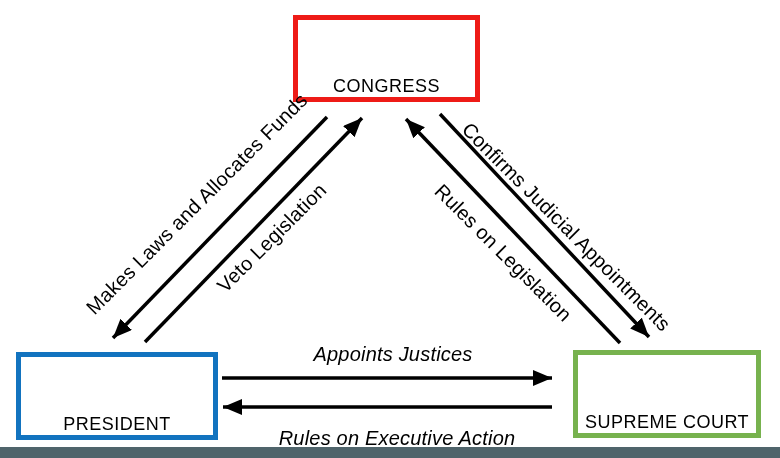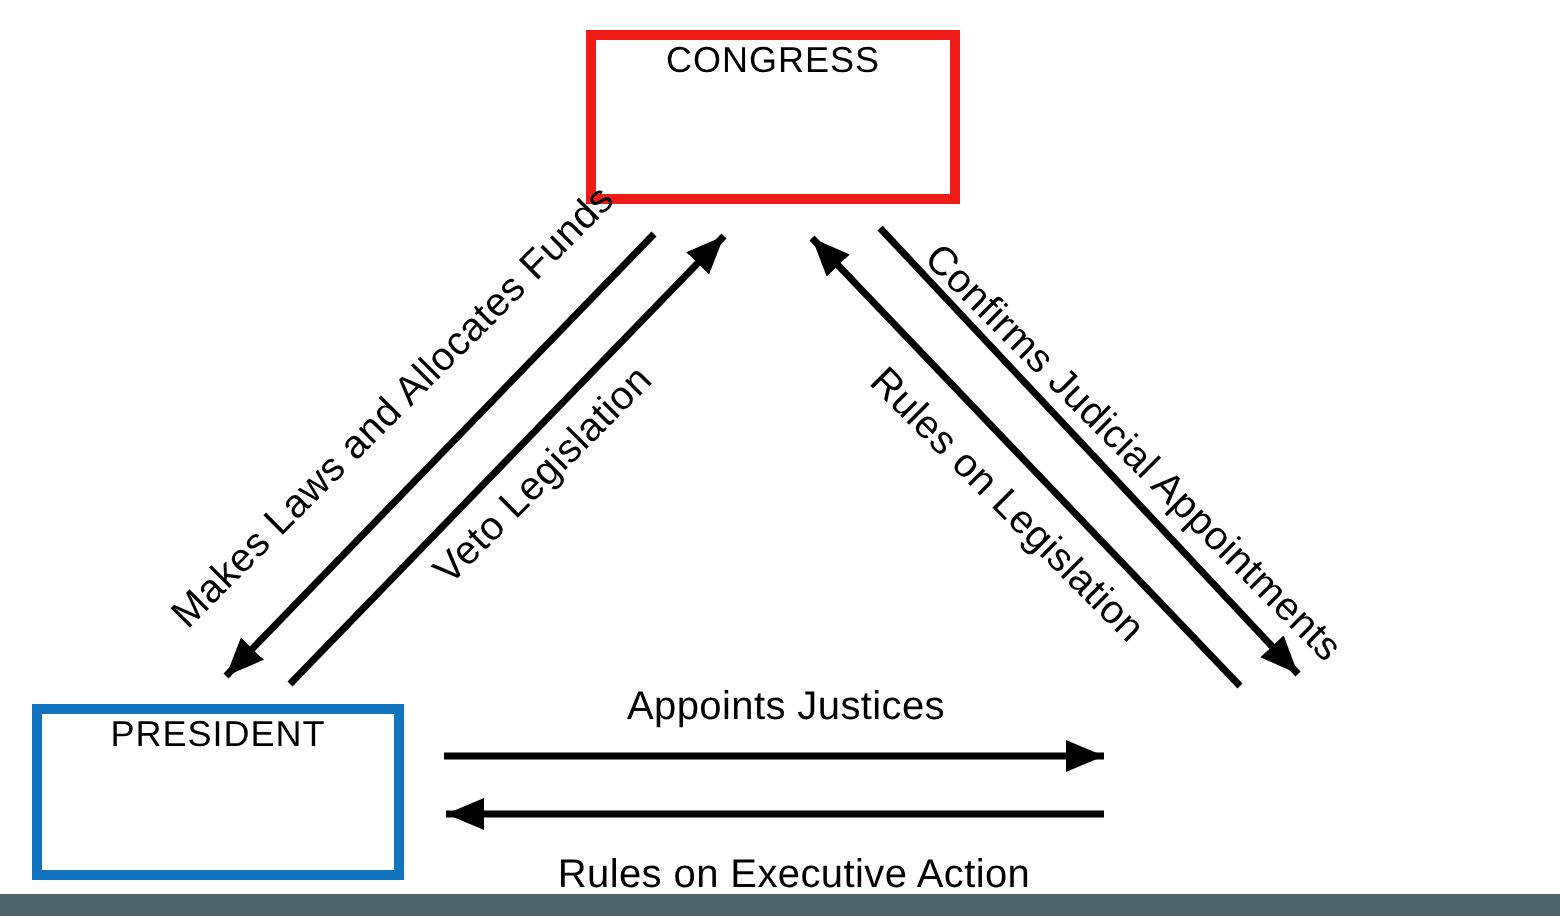--- a/index.html
+++ b/index.html
@@ -13,47 +13,47 @@
     position: relative;
     width: 780px; height: 458px;
     background: #ffffff;
     overflow: hidden;
   }
   svg.arrows { position: absolute; left: 0; top: 0; }
   .node {
     position: absolute;
     box-sizing: border-box;
     background: #ffffff;
-    display: flex; align-items: flex-start; justify-content: center;
+    display: flex; align-items: flex-end; justify-content: center;
     font-size: 18px;
     letter-spacing: 0.5px;
     color: #000;
   }
   .node-congress {
     left: 293px; top: 15px; width: 187px; height: 87px;
     border: 5px solid #ee1b17;
   }
   .node-president {
-    left: 16px; top: 352px; width: 186px; height: 88px;
+    left: 16px; top: 352px; width: 202px; height: 88px;
     border: 5px solid #1273bf;
   }
   .node-supreme {
     left: 573px; top: 350px; width: 188px; height: 88px;
     border: 5px solid #77b24e;
   }
   .edge-label {
     position: absolute;
     white-space: nowrap;
     font-size: 20px;
     color: #000;
     letter-spacing: 0.2px;
   }
   .rot-left  { transform: translate(-50%, -50%) rotate(-45deg); }
   .rot-right { transform: translate(-50%, -50%) rotate(45deg); }
-  .horiz     { transform: translate(-50%, -50%); }
+  .horiz     { transform: translate(-50%, -50%); font-style: italic; }
   .lbl-makes-laws        { left: 197px; top: 204px; }
   .lbl-veto              { left: 272px; top: 238px; }
   .lbl-rules-legislation { left: 503px; top: 253px; }
   .lbl-confirms          { left: 566px; top: 227px; }
   .lbl-appoints          { left: 393px; top: 354px; }
   .lbl-rules-executive   { left: 397px; top: 438px; }
   .bottom-bar {
     position: absolute;
     left: 0; bottom: 0;
     width: 780px; height: 11px;
@@ -80,20 +80,23 @@
   </svg>
 
   <div class="node node-congress">
     <span>CONGRESS</span>
   </div>
 
   <div class="node node-president">
     <span>PRESIDENT</span>
   </div>
 
+  <div class="node node-supreme">
+    <span>SUPREME COURT</span>
+  </div>
 
   <div class="edge-label rot-left lbl-makes-laws">Makes Laws and Allocates Funds</div>
 
   <div class="edge-label rot-left lbl-veto">Veto Legislation</div>
 
   <div class="edge-label rot-right lbl-rules-legislation">Rules on Legislation</div>
 
   <div class="edge-label rot-right lbl-confirms">Confirms Judicial Appointments</div>
 
   <div class="edge-label horiz lbl-appoints">Appoints Justices</div>

